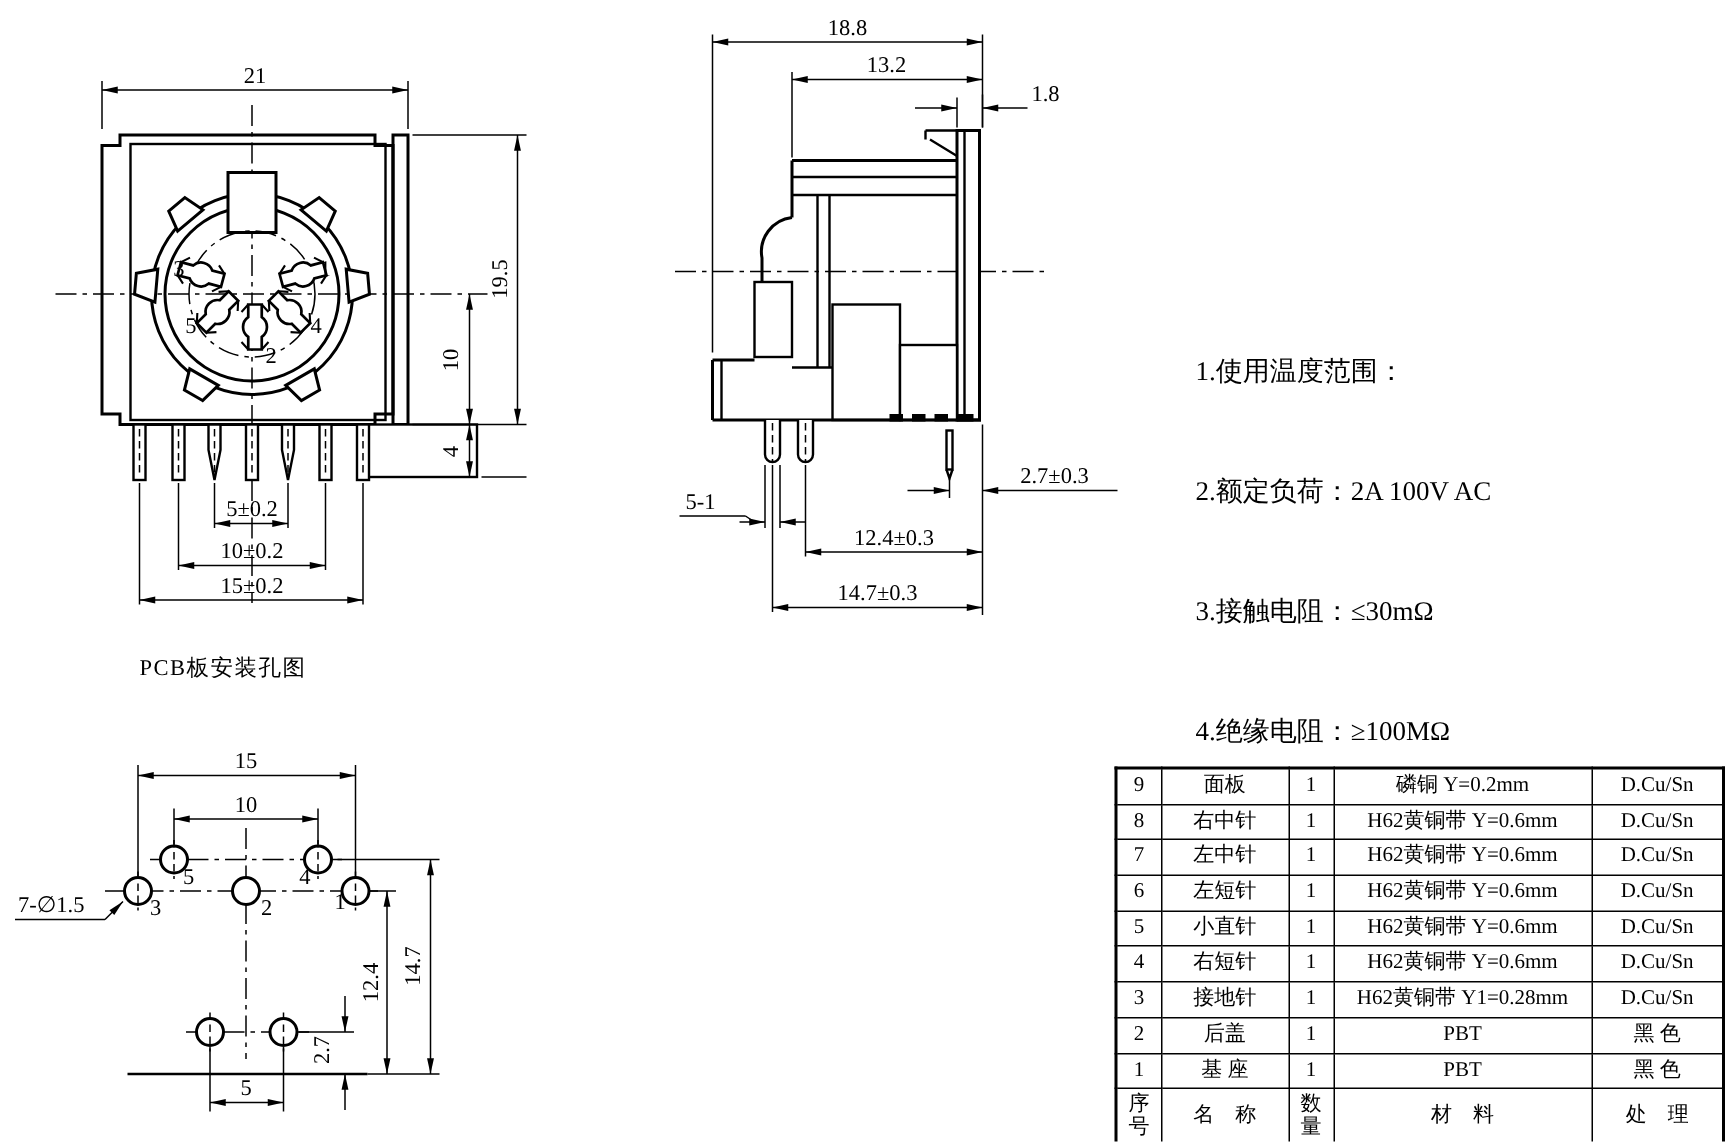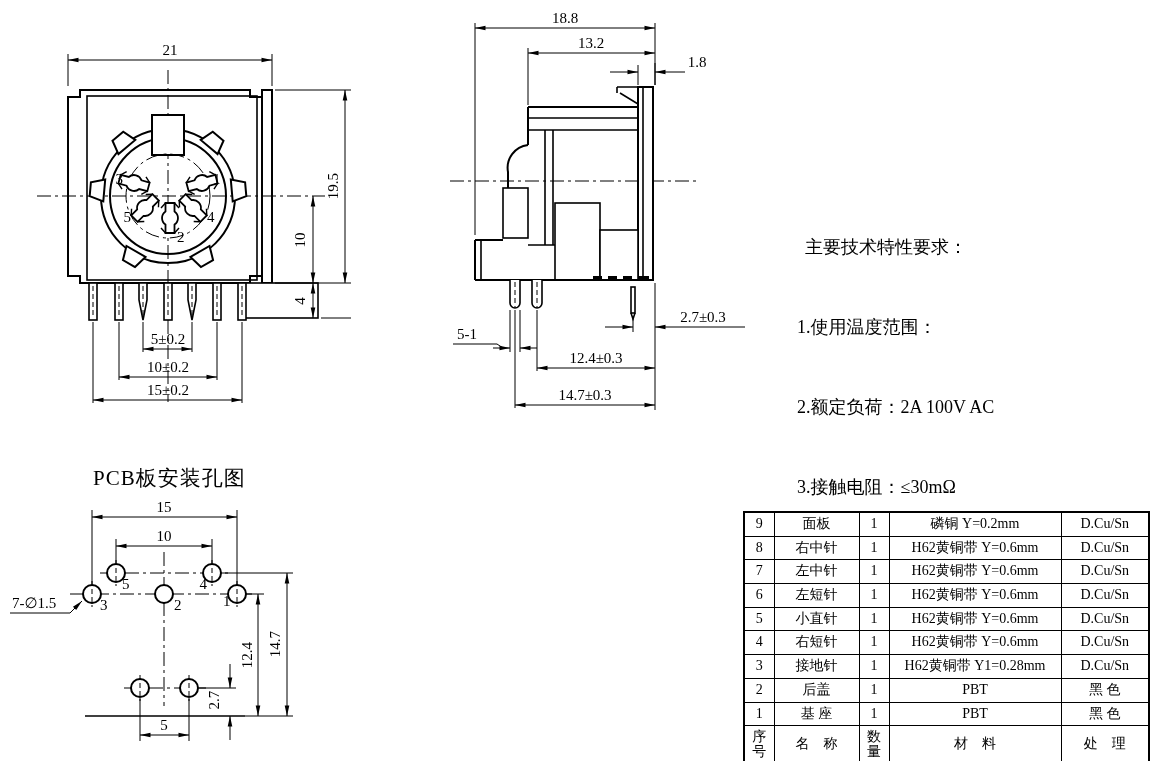--- a/index.html
+++ b/index.html
@@ -19,21 +19,21 @@
   .thin{stroke:#000;stroke-width:1;fill:none}
   .cl{stroke:#000;stroke-width:1;fill:none;stroke-dasharray:14 4 3 4}
   .dsh{stroke:#000;stroke-width:1;fill:none;stroke-dasharray:5 3}
   .blk{fill:#000;stroke:none}
 
   .specs{position:absolute;left:793px;top:181px;width:352px;font-size:18px;line-height:26.6px;white-space:pre}
   .spec-line{padding-left:4px}
   .spec-line.in1{padding-left:12px}
   .spec-line.in2{padding-left:44px}
 
-  .pcb-title{position:absolute;left:93px;top:464px;font-size:21px;letter-spacing:1px}
+  .pcb-title{position:absolute;left:93px;top:436px;font-size:15px;letter-spacing:1px}
 
   table.bom{position:absolute;left:743px;top:511px;border-collapse:collapse;table-layout:fixed;width:405px;background:#fff}
   table.bom td{border:1px solid #000;text-align:center;vertical-align:middle;font-size:14px;padding:0;height:22.7px;line-height:1.05;overflow:hidden}
   table.bom{border:2px solid #000}
   table.bom tr.hdr td{height:36px;font-size:14px}
   table.bom td.stack{white-space:pre-line;font-size:13px;line-height:1.1}
 </style>
 </head>
 <body>
 
@@ -231,21 +231,20 @@
     <text class="tm" x="146" y="43">13.2</text>
     <text class="tm" x="252" y="62">1.8</text>
     <text class="tm" x="258" y="317">2.7±0.3</text>
     <text x="12" y="334">5-1</text>
     <text class="tm" x="151" y="358">12.4±0.3</text>
     <text class="tm" x="140" y="395">14.7±0.3</text>
   </g>
 </svg>
 
 <div class="specs">
-  <div class="spec-line in1">主要技术特性要求：</div>
   <div class="spec-line">1.使用温度范围：</div>
   <div class="spec-line">2.额定负荷：2A 100V AC</div>
   <div class="spec-line">3.接触电阻：≤30mΩ</div>
   <div class="spec-line">4.绝缘电阻：≥100MΩ</div>
   
   
   
 </div>
 
 <div class="pcb-title">PCB板安装孔图</div>

